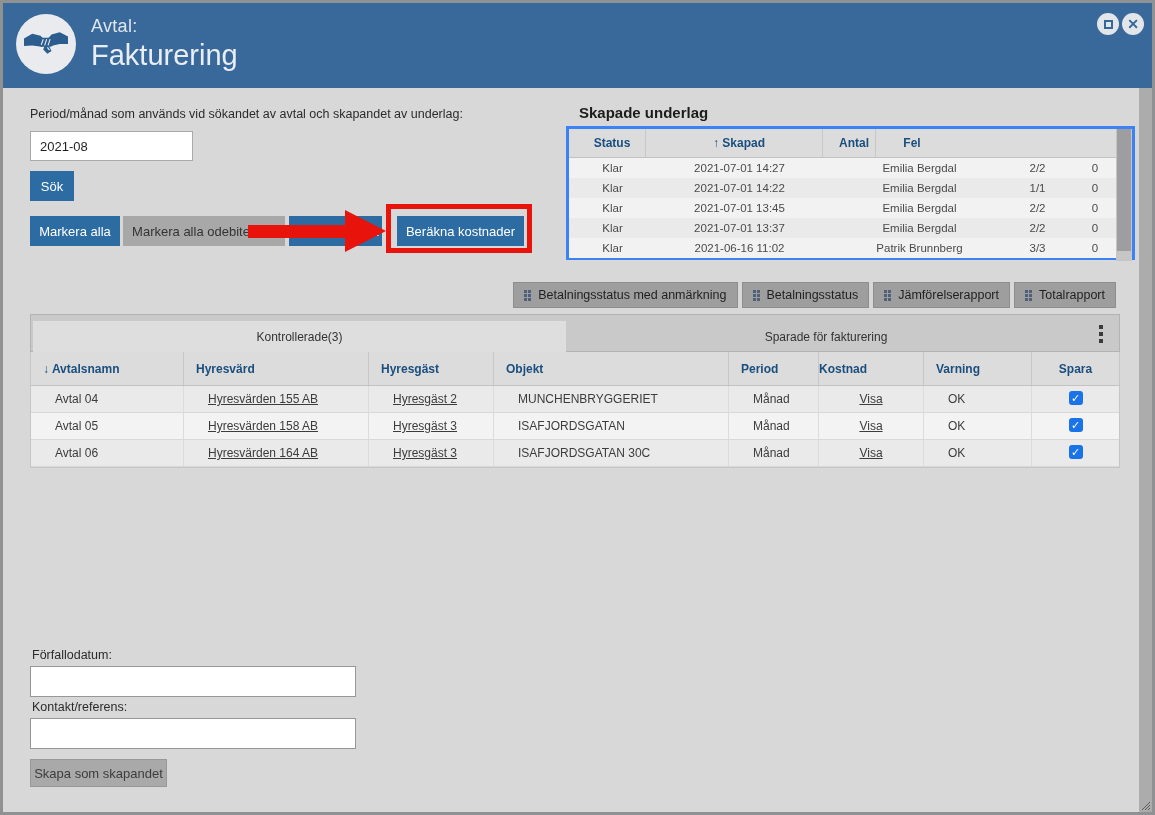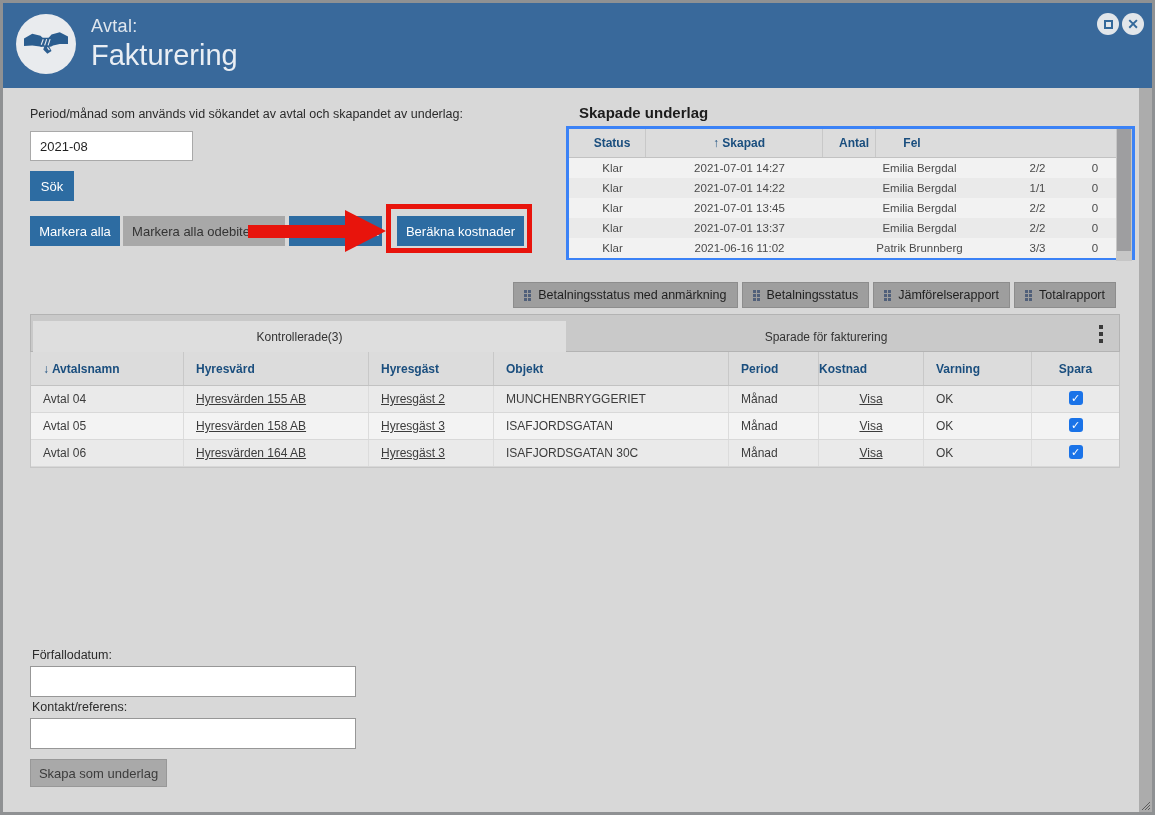--- a/index.html
+++ b/index.html
@@ -86,21 +86,21 @@
 
   
   .main-table { position:absolute; left:27px; top:264px; width:1090px; background:#dedede;
                 border:1px solid #c6c6c6; border-top:none; }
   .mt-header { display:flex; height:34px; background:#dcdcdc; border-bottom:1px solid #c2c2c2; }
   .mt-header .mc { font-size:12px; font-weight:bold; color:#1a4e7e; line-height:34px; padding-left:12px;
                    border-right:1px solid #c8c8c8; }
   .mt-row { display:flex; height:27px; border-bottom:1px solid #d8d8d8; }
   .mt-row:nth-child(odd) { background:#f3f3f3; }
   .mt-row:nth-child(even) { background:#eaeaea; }
-  .mt-row .mc { font-size:12px; color:#3c3c3c; line-height:27px; padding-left:12px; border-right:1px solid #dcdcdc;
+  .mt-row .mc { font-size:12px; color:#3c3c3c; line-height:27px; padding-left:24px; border-right:1px solid #dcdcdc;
                 overflow:hidden; white-space:nowrap; }
   .mc.m0{width:153px;} .mc.m1{width:185px;} .mc.m2{width:125px;} .mc.m3{width:235px;}
   .mc.m4{width:90px;} .mc.m5{width:105px;} .mc.m6{width:108px;} .mc.m7{width:87px; border-right:none;}
   .mc.right { text-align:left; padding-right:12px; padding-left:0; }
   .mc.center { text-align:center; padding-left:0; }
   .link { color:#3c3c3c; text-decoration:underline; cursor:pointer; }
   .ok { color:#3a8a3c; }
   .checkbox { display:inline-block; width:14px; height:14px; background:#1a73e8; border-radius:3px;
               color:#fff; font-size:11px; line-height:14px; text-align:center; vertical-align:middle;
               cursor:pointer; margin-top:-3px; }
@@ -328,16 +328,16 @@
         <div class="mc m5 center"><span class="link">Visa</span></div>
         <div class="mc m6 ok">OK</div>
         <div class="mc m7 center"><span class="checkbox">✓</span></div>
       </div>
     </div>
 
     <div class="form-label1">Förfallodatum:</div>
     <input class="form-input1" value="" style="">
     <div class="form-label2">Kontakt/referens:</div>
     <input class="form-input2" value="" style="">
-    <button class="skapa-btn">Skapa som underlag</button>
+    <button class="skapa-btn">Skapa som skapandet</button>
 
   </div>
 </div>
 
 </body></html>

